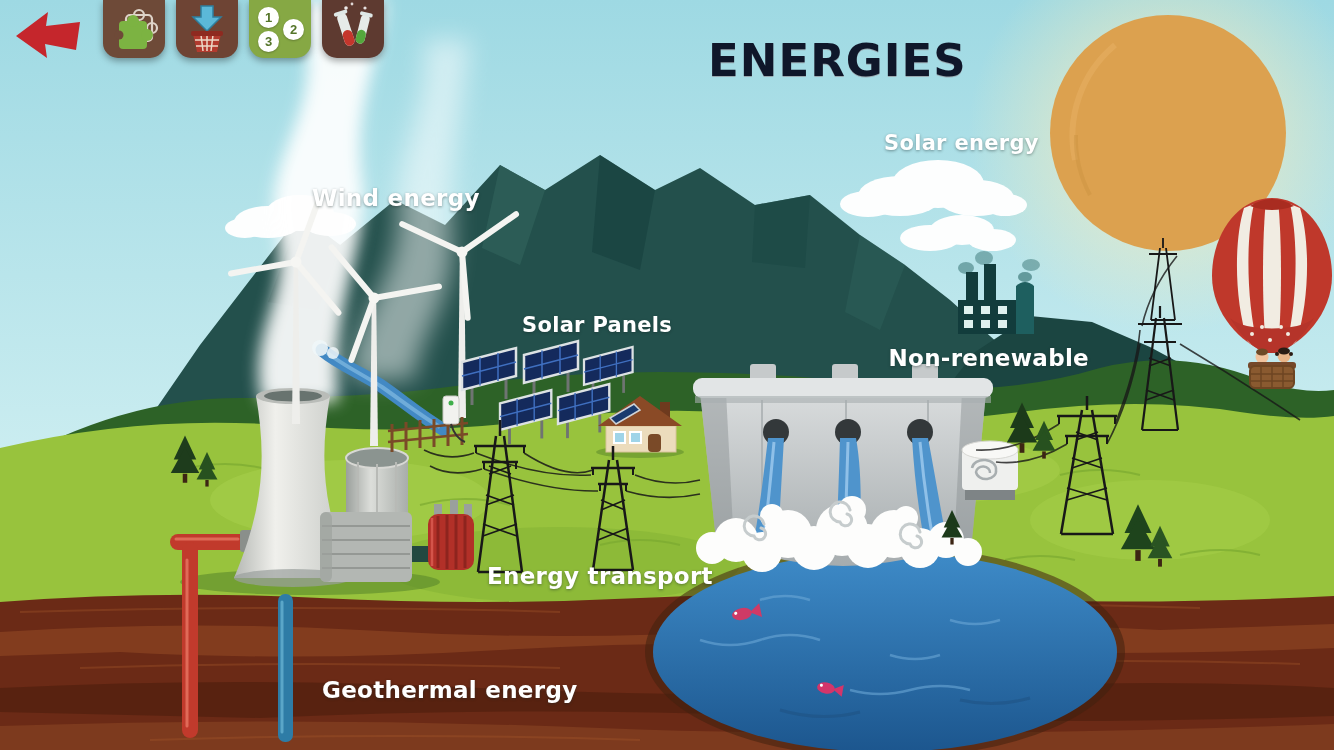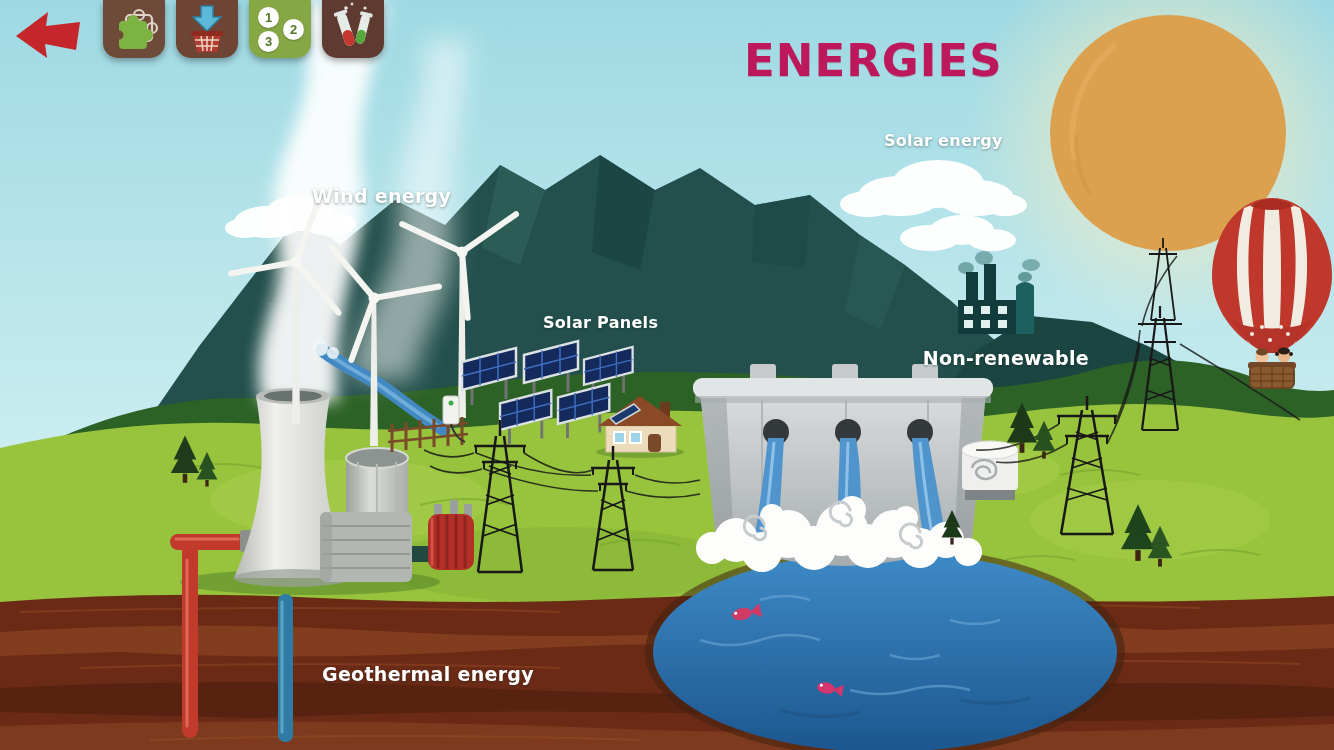--- a/index.html
+++ b/index.html
@@ -1,30 +1,30 @@
 <!DOCTYPE html>
 <html><head>
 <meta charset="utf-8">
 <style>
   *{margin:0;padding:0;box-sizing:border-box}
   html,body{width:1334px;height:750px;overflow:hidden}
   body{font-family:"DejaVu Sans","Liberation Sans",sans-serif;background:#9ed8e2}
   #stage{position:relative;width:1334px;height:750px;overflow:hidden}
   #scene{position:absolute;left:0;top:0}
-  .scene-label{position:absolute;color:#fff;font-weight:bold;font-size:19px;letter-spacing:.3px;
+  .scene-label{position:absolute;color:#fff;font-weight:bold;font-size:23px;letter-spacing:.3px;
     text-shadow:0 1px 3px rgba(25,40,40,.45);white-space:nowrap;z-index:5}
-  #lbl-solar,#lbl-panels{font-size:16px}
+  #lbl-solar,#lbl-panels{font-size:21px}
   #lbl-wind{left:312px;top:185px}
   #lbl-solar{left:884px;top:131px}
-  #lbl-panels{left:543px;top:313px}
+  #lbl-panels{left:522px;top:313px}
   #lbl-nonrenew{right:245px;top:343px;text-align:center;line-height:30px}
   #lbl-transport{left:487px;top:563px}
   #lbl-hydro{left:908px;top:578px}
-  #lbl-geo{left:322px;top:663px}
-  #page-title{position:absolute;left:744px;top:34px;color:#be185d;font-size:45px;font-weight:bold;
+  #lbl-geo{left:322px;top:677px}
+  #page-title{position:absolute;left:708px;top:34px;color:#0f172a;font-size:45px;font-weight:bold;
     letter-spacing:1px;z-index:5;text-shadow:0 1px 0 rgba(120,20,20,.25)}
   #back-btn{position:absolute;left:12px;top:10px;width:74px;height:52px;background:none;border:none;cursor:pointer;z-index:6}
   .toolbar-btn{position:absolute;top:0;width:62px;height:58px;border:none;border-radius:0 0 15px 15px;
     box-shadow:0 3px 7px rgba(0,0,0,.35);cursor:pointer;z-index:6}
   #btn-puzzle{left:103px;background:#6e4a38}
   #btn-collect{left:176px;background:#6e4434}
   #btn-sequence{left:249px;background:#86a844}
   #btn-science{left:322px;background:#5e3a30}
   .btn-ico{position:absolute;left:0;top:0}
   .num-circle{position:absolute;width:21px;height:21px;border-radius:50%;background:#fff;color:#55752a;
@@ -420,20 +420,21 @@
   </g>
 </svg>
 
 <div id="page-title">ENERGIES</div>
 <div class="scene-label" id="lbl-wind">Wind energy</div>
 <div class="scene-label" id="lbl-solar">Solar energy</div>
 <div class="scene-label" id="lbl-panels">Solar Panels</div>
 <div class="scene-label" id="lbl-nonrenew">
   <div>Non-renewable</div>
 </div>
+<div class="scene-label" id="lbl-transport">Energy transport</div>
 <div class="scene-label" id="lbl-geo">Geothermal energy</div>
 
 <button id="back-btn">
   <svg width="74" height="52" viewBox="0 0 74 52">
     <path d="M4,26 L36,2 L34,16 L68,12 L64,40 L33,34 L35,48 Z" fill="#c5262c"></path>
   </svg>
 </button>
 
 <button class="toolbar-btn" id="btn-puzzle">
   <svg class="btn-ico" width="62" height="58" viewBox="0 0 62 58">

